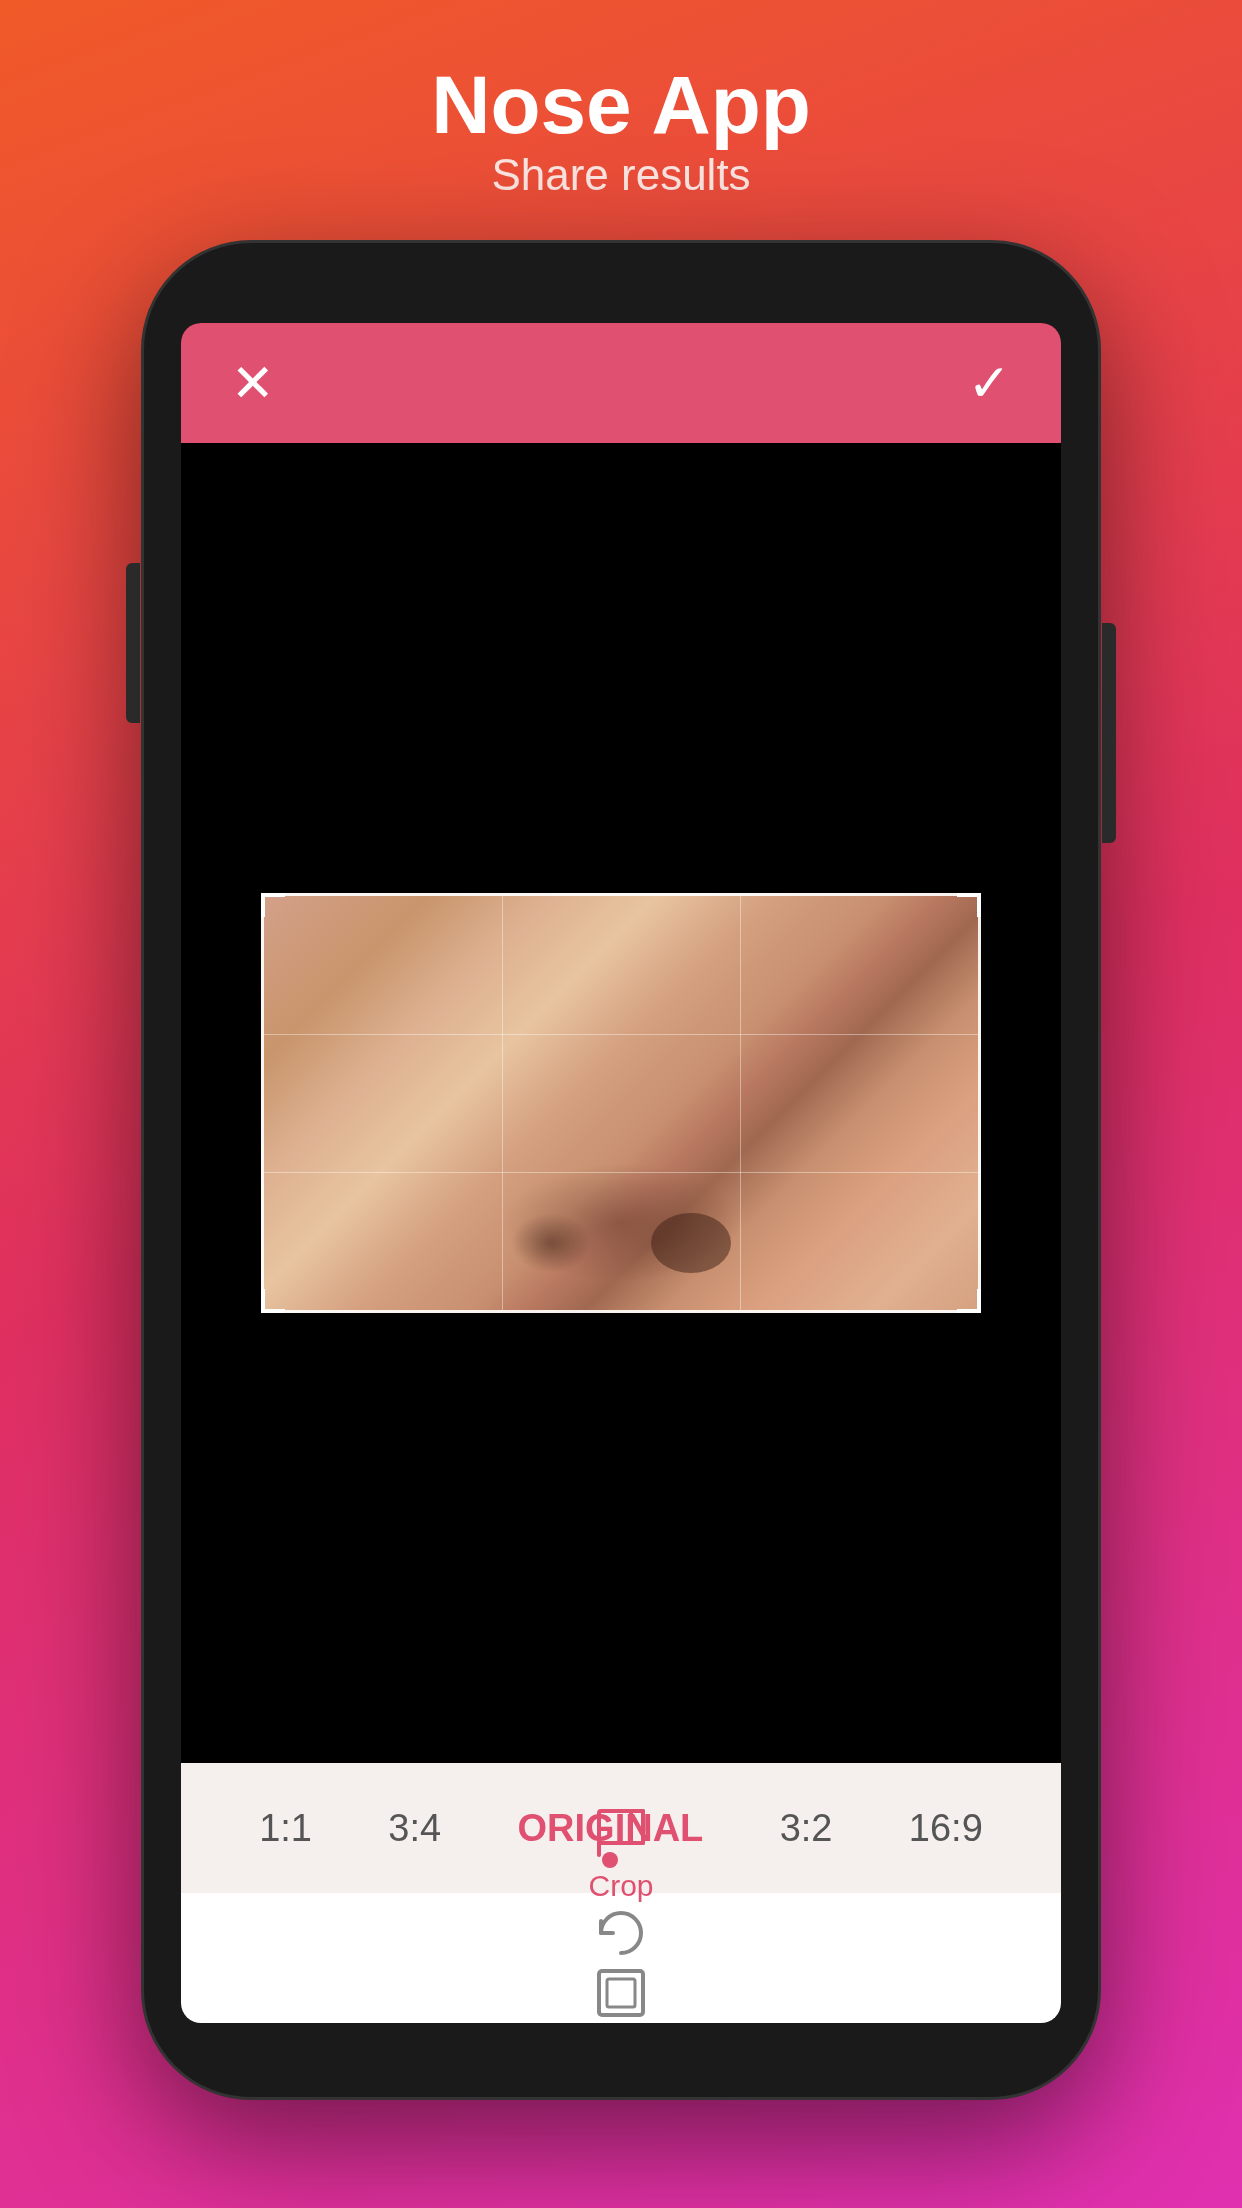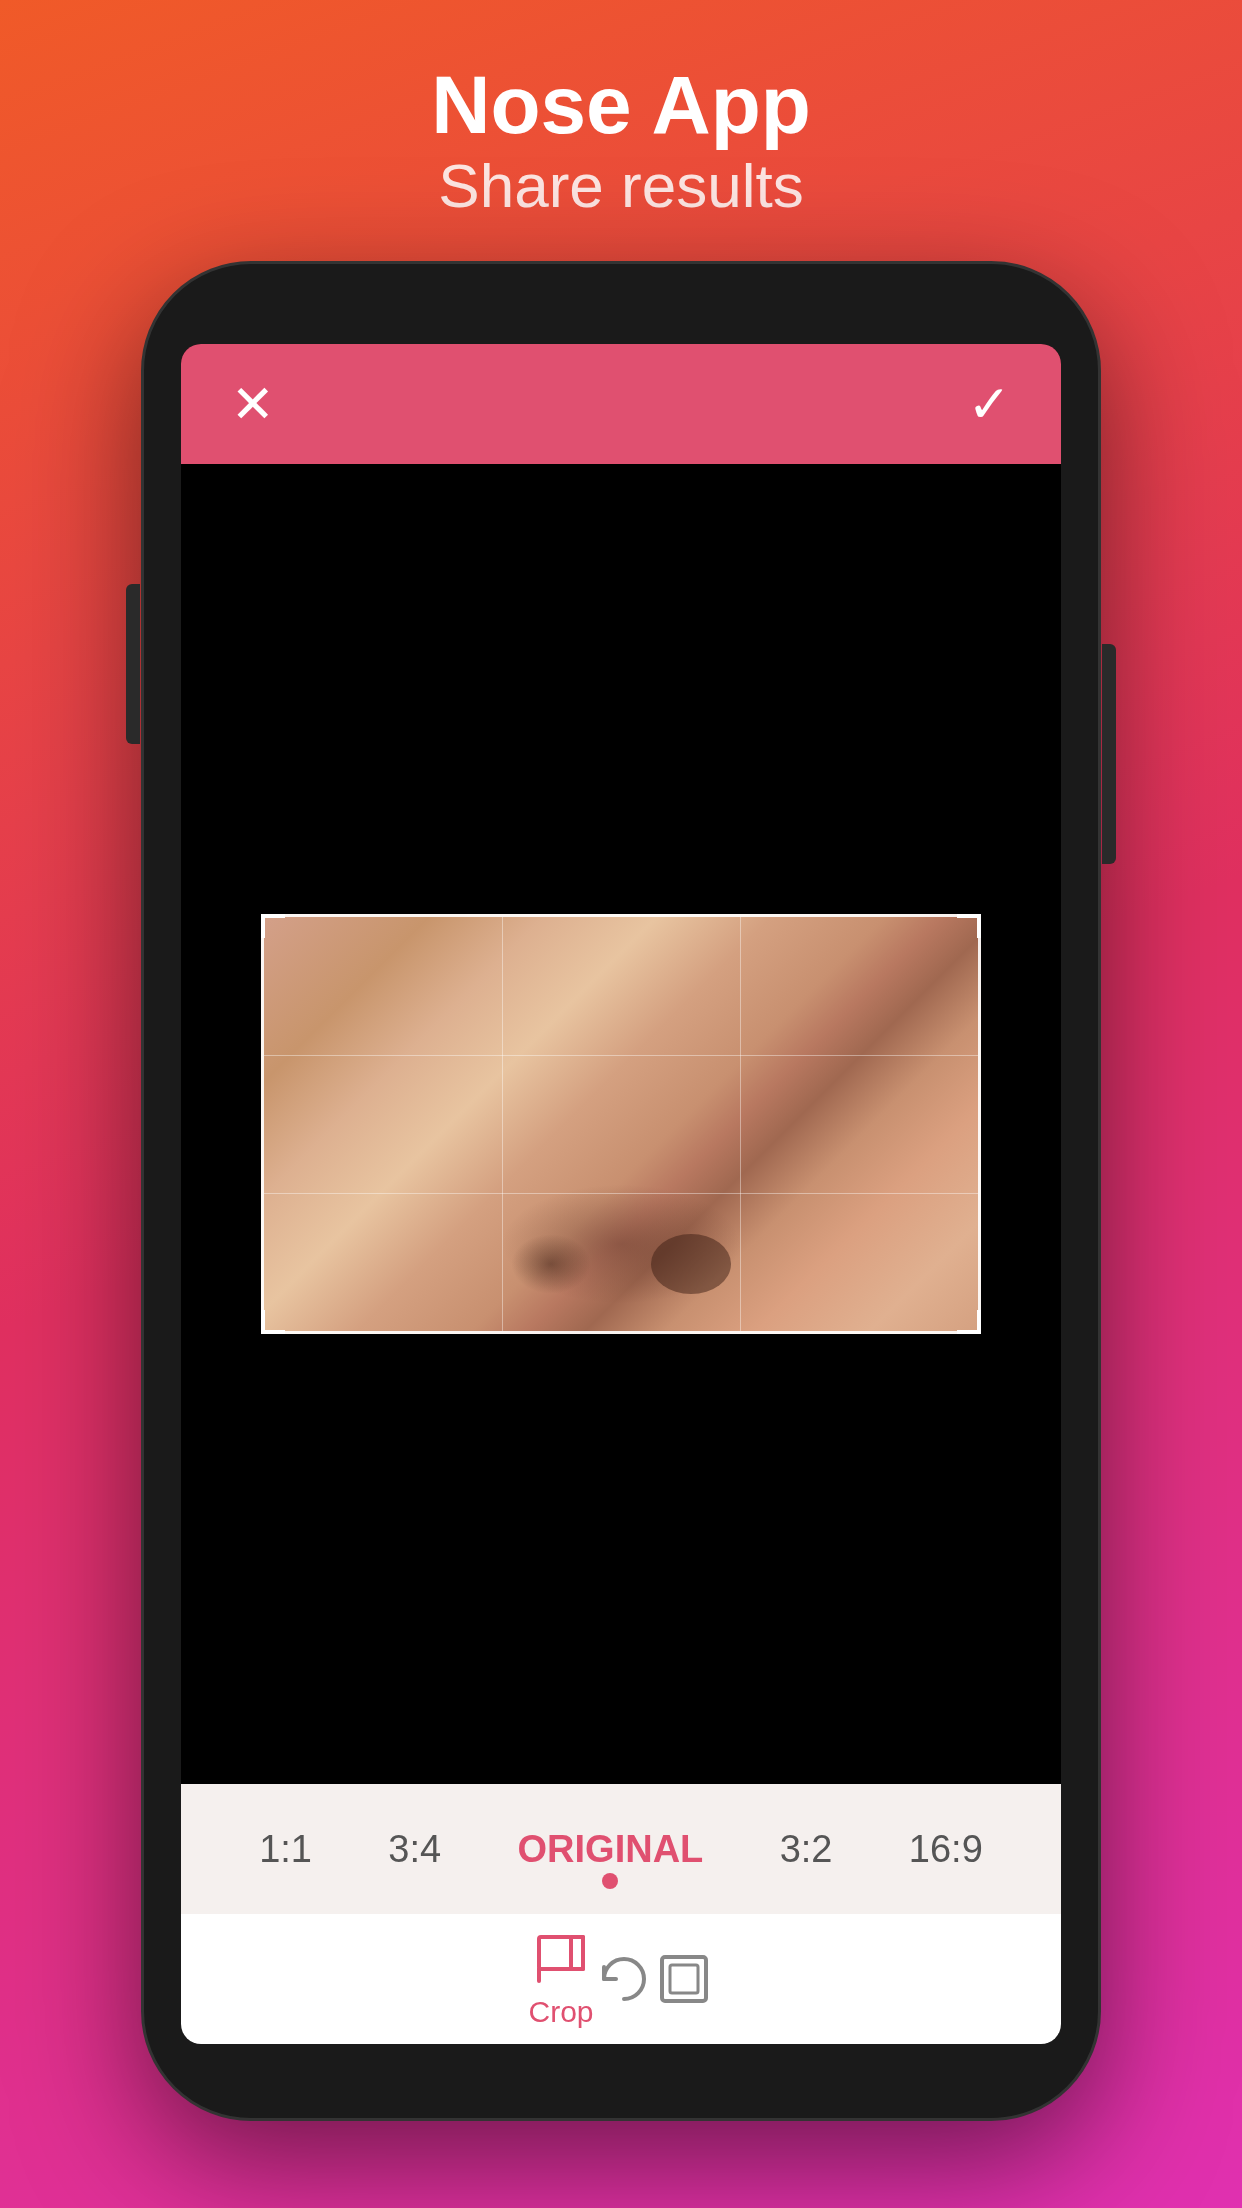--- a/index.html
+++ b/index.html
@@ -24,21 +24,21 @@
       margin-bottom: 40px;
     }
     .app-title {
       font-size: 82px;
       font-weight: 800;
       color: #ffffff;
       line-height: 1.1;
       text-align: center;
     }
     .app-subtitle {
-      font-size: 62px;
+      font-size: 44px;
       font-weight: 400;
       color: rgba(255,255,255,0.85);
     }
     
     .phone-frame {
       width: 960px;
       height: 1860px;
       background: #1a1a1a;
       border-radius: 110px;
       position: relative;
@@ -232,22 +232,23 @@
       border-radius: 50%;
     }
 
     
     .bottom-toolbar {
       width: 100%;
       height: 130px;
       background: #fff;
       display: flex;
       align-items: center;
-      justify-content: center;
+      justify-content: flex-end;
       flex-shrink: 0;
+      flex-direction: column;
     }
     .toolbar-item {
       display: flex;
       flex-direction: column;
       align-items: center;
       gap: 6px;
       cursor: pointer;
     }
     .toolbar-item-label {
       font-size: 30px;

